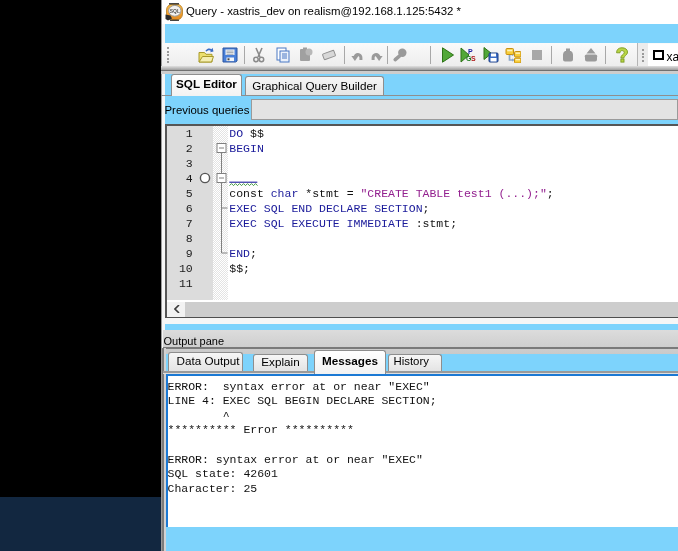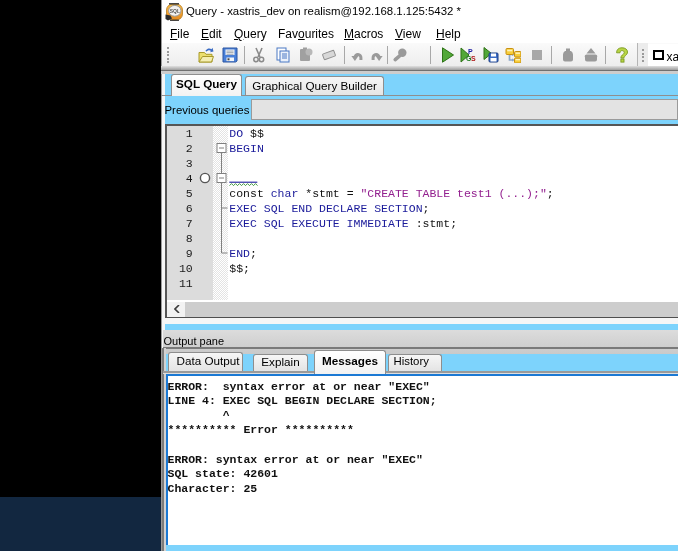--- a/index.html
+++ b/index.html
@@ -79,21 +79,21 @@
 #tabline2 { position:absolute; left:2px; top:370.5px; width:515px; height:2px; background:#9a9a9a; z-index:2; }
 #tabstrip { position:absolute; left:2px; top:372.5px; width:515px; height:1.8px; background:#dedede; z-index:1; }
 #lowdark { position:absolute; left:1.2px; top:348px; width:2.2px; height:203px; background:#7c7c7c; }
 #lowlight { position:absolute; left:3.4px; top:348px; width:1.2px; height:203px; background:#d2d2d2; }
 #t_data { left:7px;   top:352px; width:75px; height:19px; padding-top:1px; text-indent:5px;text-align:center; }
 #t_expl { left:92px;  top:354px; width:55px; height:17px; padding-top:0px; }
 #t_msg  { left:153px; top:350px; width:72px; height:24.3px; padding-top:3px; }
 #t_hist { left:226.5px; top:354px; width:54px; height:17px; padding-top:0px; font-size:11.4px; text-align:left; padding-left:5px; }
 
 
-#messages { position:absolute; left:4.5px; top:374.3px; width:512.5px; height:171px; background:#fff; border-top:2px solid #1b79d4; border-left:2px solid #1b79d4;font-weight:bold; }
+#messages { position:absolute; left:4.5px; top:374.3px; width:512.5px; height:153px; background:#fff; border-top:2px solid #1b79d4; border-left:2px solid #1b79d4; }
 #msgtext { position:absolute; left:0px; top:3.4px; font-family:"Liberation Mono",monospace; font-size:11.5px; line-height:14.6px; white-space:pre; color:#111; }
 </style>
 </head>
 <body>
 <div id="navy"></div>
 <div id="win">
   <div id="winborder"></div>
   <div id="winpad"></div>
   <div id="titlebar">
     <svg id="titleicon" viewBox="0 0 19 19">
@@ -106,29 +106,20 @@
         </defs>
       <rect x="1.5" y="2" width="16" height="16" rx="6" fill="url(#gold)" stroke="#b57b20" stroke-width="0.8"></rect>
       <ellipse cx="9.8" cy="8.8" rx="6.2" ry="5.4" fill="#f4f2f0" stroke="#9a9a9a" stroke-width="1"></ellipse>
       <text x="9.8" y="10.6" font-size="5" text-anchor="middle" fill="#555" font-family="Liberation Sans" font-weight="bold">SQL</text>
       <path d="M0.5 12.5 L5.5 13.5 L7 16.5 L3 18.5 L0.5 17 Z" fill="#2c2c2c"></path>
       <rect x="4" y="1" width="10" height="1.6" fill="#2c2c2c" opacity="0.85"></rect>
       <rect x="5" y="17.6" width="9" height="1.6" fill="#2c2c2c" opacity="0.85"></rect>
     </svg>
     <div id="titletext">Query - xastris_dev on realism@192.168.1.125:5432 *</div>
   </div>
-  <div id="menubar">
-    <span class="mi" style="left:8px"><u>F</u>ile</span>
-    <span class="mi" style="left:39px"><u>E</u>dit</span>
-    <span class="mi" style="left:72px"><u>Q</u>uery</span>
-    <span class="mi" style="left:116px">Fav<u>o</u>urites</span>
-    <span class="mi" style="left:182px"><u>M</u>acros</span>
-    <span class="mi" style="left:233px"><u>V</u>iew</span>
-    <span class="mi" style="left:274px"><u>H</u>elp</span>
-  </div>
   <div id="toolbar">
     <div class="grip" style="left:4.5px;top:4px">
         <i></i>
         <i></i>
         <i></i>
         <i></i>
         <i></i>
       </div>
     <svg class="ticon" style="left:36px" viewBox="0 0 16 16">
       <path d="M1 5.5 h5.5 l1.5 1.8 H14 V15 H1 Z" fill="#ecdf6e" stroke="#a89a2a" stroke-width="1"></path>
@@ -226,21 +217,21 @@
       <i></i>
       <i></i>
       <i></i>
     </div>
   <div id="combowhite"></div>
   <div id="cb"></div>
   <div id="cbtext">xa</div>
   <div id="tbline1"></div>
   <div id="tbdark"></div>
   <div id="tbline2"></div>
-  <div class="tab tabsel" id="t_sql">SQL Query</div>
+  <div class="tab tabsel" id="t_sql">SQL Editor</div>
   <div class="tab tabun" id="t_gqb">Graphical Query Builder</div>
   <div id="tabline1"></div>
   <div id="prevlabel">Previous queries</div>
   <div id="prevcombo"></div>
 
   <div id="edtop"></div>
   <div id="edleft"></div>
   <div id="gutter"></div>
   <div id="foldm"></div>
   <div id="codearea"></div>

